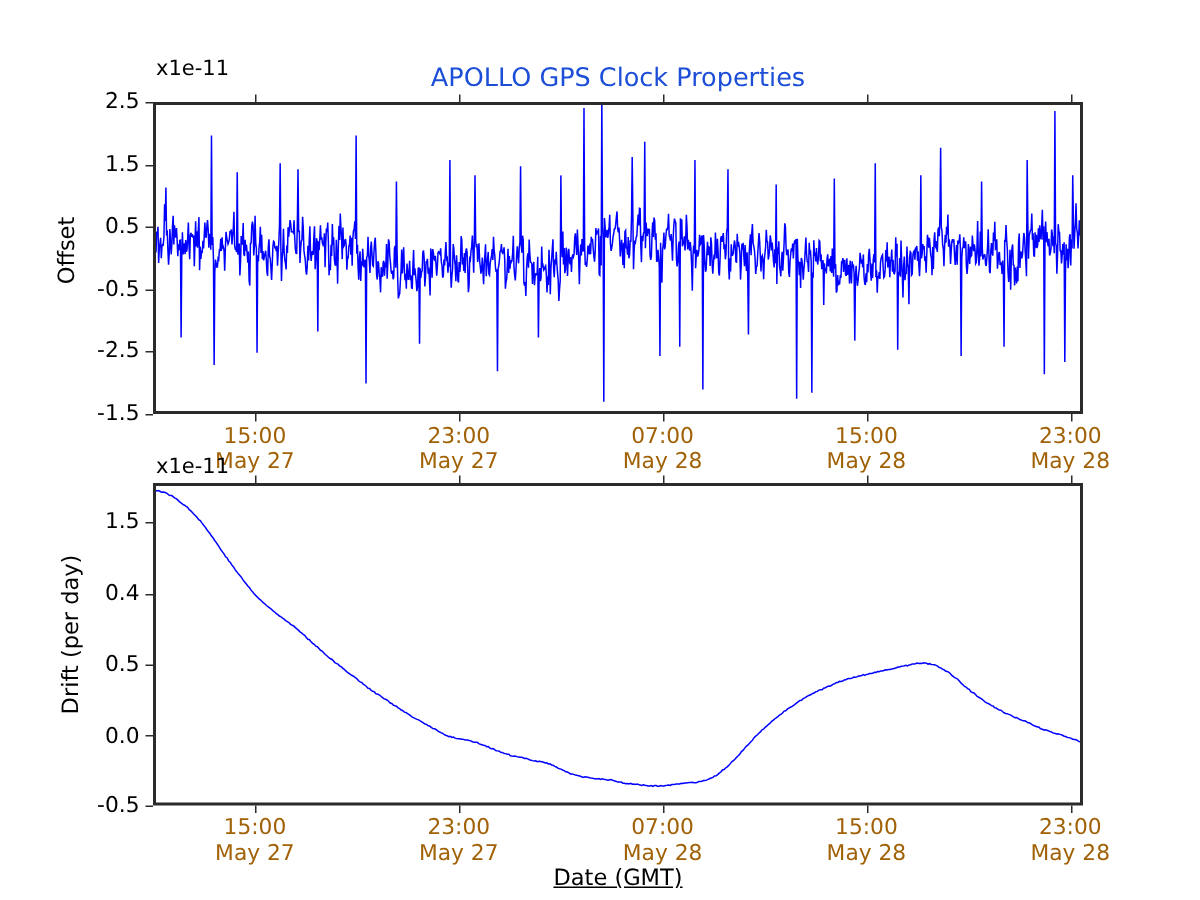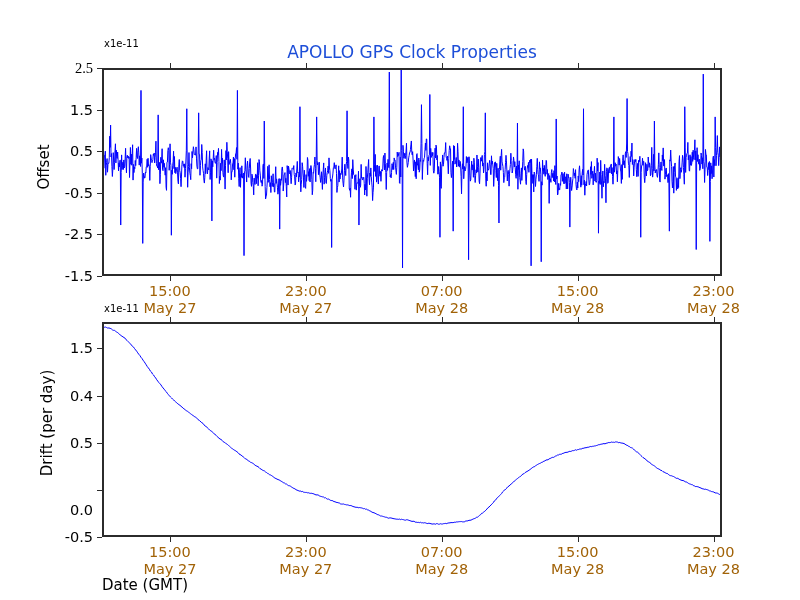--- a/index.html
+++ b/index.html
@@ -46,21 +46,21 @@
     left: 102px;
     top: 30px;
     width: 620px;
     text-align: center;
     font-size: 17px;
     color: #1d4ed8;
     margin-top: 12px;
   }
   .offset-exp {
     position: absolute;
-    font-size: 10px;
+    font-size: 14px;
     color: #000000;
     white-space: nowrap;
   }
   #exp-offset { left: 104px; top: 38px; }
   #exp-drift  { left: 104px; top: 303px; }
 
   .ytick-label {
     position: absolute;
     right: 0;
     width: 92px;
@@ -105,42 +105,43 @@
   #ylabel-drift {
     left: -33px;
     top: 414px;
     width: 160px;
   }
   .xlabel {
     position: absolute;
     left: 102px;
     top: 576px;
     width: 620px;
-    text-align: left;
+    text-align: center;
     font-size: 15px;
     color: #000000;
+    text-decoration: underline;
   }
 </style>
 </head>
 <body>
 
 <div id="figure">
 
   <div class="title">APOLLO GPS Clock Properties</div>
 
   <div class="offset-exp" id="exp-offset">x1e-11</div>
 
   <div class="axes" id="axes-offset">
     <svg class="plot-svg" id="svg-offset" viewBox="0 0 620 208" preserveAspectRatio="none">
         <path d="M0.00 100.23L0.44 87.22L0.89 87.81L1.33 82.73L1.77 107.35L2.22 97.12L2.66 94.17L3.10 90.29L3.55 104.21L3.99 96.46L4.43 94.93L4.87 95.15L5.32 89.41L5.76 67.49L6.20 78.88L6.65 56.16L7.09 88.72L7.53 85.20L7.98 98.56L8.42 108.57L8.86 101.46L9.31 84.27L9.75 92.74L10.19 101.51L10.64 94.54L11.08 82.13L11.52 75.24L11.97 94.74L12.41 81.79L12.85 88.47L13.30 90.17L13.74 83.69L14.18 91.80L14.62 102.86L15.07 94.74L15.51 98.74L15.95 92.09L16.40 91.90L16.84 158.08L17.28 104.41L17.73 86.57L18.17 101.52L18.61 97.14L19.06 93.97L19.50 101.49L19.94 91.71L20.39 99.80L20.83 98.35L21.27 90.25L21.72 79.84L22.16 95.71L22.60 104.82L23.05 88.56L23.49 86.87L23.93 89.69L24.37 87.74L24.82 90.14L25.26 88.64L25.70 109.63L26.15 94.14L26.59 78.98L27.03 96.15L27.48 85.82L27.92 97.09L28.36 85.42L28.81 76.23L29.25 112.26L29.69 96.29L30.14 104.62L30.58 99.02L31.02 100.55L31.47 92.22L31.91 97.46L32.35 89.45L32.79 79.87L33.24 89.19L33.68 90.24L34.12 82.34L34.57 78.21L35.01 84.53L35.45 96.99L35.90 87.50L36.34 90.12L36.78 98.34L37.23 20.80L37.67 95.04L38.11 89.81L38.56 105.17L39.00 176.80L39.44 114.32L39.89 105.05L40.33 107.52L40.77 110.18L41.22 110.04L41.66 104.25L42.10 104.99L42.54 98.65L42.99 98.73L43.43 90.97L43.87 99.20L44.32 90.00L44.76 97.57L45.20 96.59L45.65 98.92L46.09 112.58L46.53 98.15L46.98 86.30L47.42 89.74L47.86 92.34L48.31 94.49L48.75 93.28L49.19 91.41L49.64 85.66L50.08 87.15L50.52 84.59L50.96 94.73L51.41 89.07L51.85 84.40L52.29 72.58L52.74 95.12L53.18 97.98L53.62 97.92L54.07 99.98L54.51 45.76L54.95 101.70L55.40 95.43L55.84 94.20L56.28 115.89L56.73 106.80L57.17 89.00L57.61 95.01L58.06 92.08L58.50 80.25L58.94 101.28L59.39 102.67L59.83 91.56L60.27 99.07L60.71 95.10L61.16 100.90L61.60 107.24L62.04 99.60L62.49 119.59L62.93 122.71L63.37 94.03L63.82 93.91L64.26 82.29L64.70 79.24L65.15 81.77L65.59 102.27L66.03 96.01L66.48 75.27L66.92 94.02L67.36 97.28L67.81 168.48L68.25 102.14L68.69 106.35L69.14 97.04L69.58 93.24L70.02 82.78L70.46 100.60L70.91 88.19L71.35 104.75L71.79 99.24L72.24 105.63L72.68 103.00L73.12 101.03L73.57 99.09L74.01 104.85L74.45 113.60L74.90 116.13L75.34 96.70L75.78 91.26L76.23 102.70L76.67 104.38L77.11 110.73L77.56 118.98L78.00 108.14L78.44 96.36L78.88 92.64L79.33 93.12L79.77 97.50L80.21 96.25L80.66 99.40L81.10 95.71L81.54 109.30L81.99 100.41L82.43 92.82L82.87 81.85L83.32 39.52L83.76 96.66L84.20 119.55L84.65 104.25L85.09 98.51L85.53 84.16L85.98 99.74L86.42 105.32L86.86 107.53L87.31 111.83L87.75 95.50L88.19 100.62L88.63 83.08L89.08 89.50L89.52 83.61L89.96 78.23L90.41 81.13L90.85 86.19L91.29 86.22L91.74 86.12L92.18 86.88L92.62 78.41L93.07 89.84L93.51 97.98L93.95 100.76L94.40 100.81L94.84 80.52L95.28 43.68L95.73 85.94L96.17 85.88L96.61 107.35L97.06 97.47L97.50 92.43L97.94 91.62L98.38 75.95L98.83 83.96L99.27 98.82L99.71 102.41L100.16 105.29L100.60 112.82L101.04 115.29L101.49 109.28L101.93 95.66L102.37 105.74L102.82 92.05L103.26 82.36L103.70 100.89L104.15 105.96L104.59 99.46L105.03 100.79L105.48 101.85L105.92 89.80L106.36 82.44L106.80 111.62L107.25 104.19L107.69 90.57L108.13 92.73L108.58 153.92L109.02 92.63L109.46 98.75L109.91 90.72L110.35 81.78L110.79 91.45L111.24 89.93L111.68 93.99L112.12 95.20L112.57 93.71L113.01 87.27L113.45 110.24L113.90 94.19L114.34 84.01L114.78 86.46L115.23 79.92L115.67 93.24L116.11 115.78L116.55 108.42L117.00 112.29L117.44 95.08L117.88 102.62L118.33 80.96L118.77 95.16L119.21 89.89L119.66 104.40L120.10 108.22L120.54 109.21L120.99 91.59L121.43 102.97L121.87 121.42L122.32 97.06L122.76 82.22L123.20 91.67L123.65 73.70L124.09 83.20L124.53 90.59L124.97 104.75L125.42 83.23L125.86 96.38L126.30 95.55L126.75 92.23L127.19 91.05L127.63 95.65L128.08 112.01L128.52 103.58L128.96 103.76L129.41 95.91L129.85 94.81L130.29 88.72L130.74 101.72L131.18 90.33L131.62 109.30L132.07 90.53L132.51 85.38L132.95 84.58L133.40 79.09L133.84 91.05L134.28 20.80L134.72 101.15L135.17 94.95L135.61 110.87L136.05 118.83L136.50 104.17L136.94 99.53L137.38 119.62L137.83 106.16L138.27 109.51L138.71 97.69L139.16 107.30L139.60 110.30L140.04 105.96L140.49 105.11L140.93 189.28L141.37 103.65L141.82 102.45L142.26 89.49L142.70 101.69L143.15 106.30L143.59 114.24L144.03 97.25L144.47 92.83L144.92 100.68L145.36 108.96L145.80 109.57L146.25 100.23L146.69 93.13L147.13 90.21L147.58 100.97L148.02 115.52L148.46 118.63L148.91 106.20L149.35 107.70L149.79 114.82L150.24 118.50L150.68 127.35L151.12 110.24L151.57 115.09L152.01 116.77L152.45 106.89L152.89 105.98L153.34 115.96L153.78 107.29L154.22 110.43L154.67 94.54L155.11 118.04L155.55 107.41L156.00 91.31L156.44 93.26L156.88 102.78L157.33 107.11L157.77 113.19L158.21 114.78L158.66 112.61L159.10 118.48L159.54 116.93L159.99 97.38L160.43 95.77L160.87 110.59L161.32 52.00L161.76 98.75L162.20 118.69L162.64 131.46L163.09 129.22L163.53 128.22L163.97 119.63L164.42 112.83L164.86 98.19L165.30 114.55L165.75 104.98L166.19 96.64L166.63 111.58L167.08 119.01L167.52 114.93L167.96 124.95L168.41 107.82L168.85 113.27L169.29 118.84L169.74 114.67L170.18 105.81L170.62 119.06L171.07 115.82L171.51 124.37L171.95 124.53L172.39 109.08L172.84 98.60L173.28 115.66L173.72 111.00L174.17 115.44L174.61 120.07L175.05 126.61L175.50 123.43L175.94 110.96L176.38 110.76L176.83 162.24L177.27 110.97L177.71 117.57L178.16 113.58L178.60 112.71L179.04 100.33L179.49 98.86L179.93 103.82L180.37 123.41L180.81 117.35L181.26 106.66L181.70 106.60L182.14 104.58L182.59 114.75L183.03 110.41L183.47 118.63L183.92 129.47L184.36 97.53L184.80 101.72L185.25 117.33L185.69 97.96L186.13 100.58L186.58 104.62L187.02 105.86L187.46 102.48L187.91 109.05L188.35 115.95L188.79 109.86L189.24 100.32L189.68 99.79L190.12 100.53L190.56 101.31L191.01 97.45L191.45 106.64L191.89 108.93L192.34 117.30L192.78 116.33L193.22 104.98L193.67 108.99L194.11 100.00L194.55 93.21L195.00 104.82L195.44 104.13L195.88 113.99L196.33 108.26L196.77 108.91L197.21 37.44L197.66 113.13L198.10 124.22L198.54 116.40L198.98 111.51L199.43 94.52L199.87 98.12L200.31 105.07L200.76 109.21L201.20 119.76L201.64 102.15L202.09 109.95L202.53 119.17L202.97 120.70L203.42 106.68L203.86 113.52L204.30 107.74L204.75 89.20L205.19 91.83L205.63 108.35L206.08 103.61L206.52 112.87L206.96 100.57L207.41 114.22L207.85 99.76L208.29 97.40L208.73 100.00L209.18 111.97L209.62 127.21L210.06 122.64L210.51 104.45L210.95 105.26L211.39 99.07L211.84 96.27L212.28 88.75L212.72 100.48L213.17 113.94L213.61 91.94L214.05 47.84L214.50 92.16L214.94 96.89L215.38 94.44L215.83 106.75L216.27 101.00L216.71 93.98L217.16 106.04L217.60 109.96L218.04 114.65L218.48 111.71L218.93 103.77L219.37 112.76L219.81 121.76L220.26 107.99L220.70 101.42L221.14 94.74L221.59 116.39L222.03 109.71L222.47 104.46L222.92 99.88L223.36 114.92L223.80 115.72L224.25 107.69L224.69 104.76L225.13 102.79L225.58 97.96L226.02 105.36L226.46 89.59L226.90 98.94L227.35 102.55L227.79 110.65L228.23 113.48L228.68 111.58L229.12 180.96L229.56 111.21L230.01 109.17L230.45 105.13L230.89 99.42L231.34 99.14L231.78 94.48L232.22 100.24L232.67 100.79L233.11 99.73L233.55 96.73L234.00 105.45L234.44 124.85L234.88 119.97L235.33 118.08L235.77 107.95L236.21 97.69L236.65 114.26L237.10 102.61L237.54 111.21L237.98 105.42L238.43 106.78L238.87 105.86L239.31 100.90L239.76 88.86L240.20 110.02L240.64 115.62L241.09 119.29L241.53 112.34L241.97 102.35L242.42 96.06L242.86 102.84L243.30 107.63L243.75 96.84L244.19 93.26L244.63 41.60L245.08 95.56L245.52 100.46L245.96 88.83L246.40 91.66L246.85 120.96L247.29 122.67L247.73 120.32L248.18 129.75L248.62 111.81L249.06 104.28L249.51 100.78L249.95 110.66L250.39 91.43L250.84 101.03L251.28 106.69L251.72 106.99L252.17 107.90L252.61 121.61L253.05 109.72L253.50 106.67L253.94 122.47L254.38 116.50L254.82 114.82L255.27 115.06L255.71 115.52L256.15 103.17L256.60 158.08L257.04 118.62L257.48 110.84L257.93 119.64L258.37 117.36L258.81 96.24L259.26 110.29L259.70 109.21L260.14 112.21L260.59 111.62L261.03 109.99L261.47 109.30L261.92 115.46L262.36 127.47L262.80 116.66L263.25 122.33L263.69 98.35L264.13 109.99L264.57 128.68L265.02 110.27L265.46 104.90L265.90 97.95L266.35 91.25L266.79 111.08L267.23 117.03L267.68 105.05L268.12 108.42L268.56 99.84L269.01 108.41L269.45 114.31L269.89 119.36L270.34 133.14L270.78 125.02L271.22 119.40L271.67 47.84L272.11 96.04L272.55 103.45L272.99 86.06L273.44 108.49L273.88 97.22L274.32 114.31L274.77 111.71L275.21 97.05L275.65 99.05L276.10 116.28L276.54 105.85L276.98 97.79L277.43 106.38L277.87 108.35L278.31 103.44L278.76 113.50L279.20 103.67L279.64 101.48L280.09 103.12L280.53 101.31L280.97 90.03L281.42 87.19L281.86 95.51L282.30 101.97L282.74 84.66L283.19 95.42L283.63 104.49L284.07 121.83L284.52 104.44L284.96 94.78L285.40 102.31L285.85 91.14L286.29 98.71L286.73 99.57L287.18 2.08L287.62 96.22L288.06 108.98L288.51 106.76L288.95 110.02L289.39 104.68L289.84 95.58L290.28 97.21L290.72 101.55L291.17 94.14L291.61 101.46L292.05 89.65L292.49 92.12L292.94 91.74L293.38 97.82L293.82 102.89L294.27 106.44L294.71 99.19L295.15 83.70L295.60 88.28L296.04 85.58L296.48 87.10L296.93 83.90L297.37 115.12L297.81 115.66L298.26 88.89L298.70 109.09L299.14 -4.16L299.59 82.09L300.03 90.37L300.47 201.76L300.91 76.79L301.36 82.99L301.80 89.98L302.24 88.37L302.69 84.84L303.13 90.42L303.57 87.08L304.02 82.68L304.46 74.67L304.90 93.87L305.35 99.22L305.79 97.06L306.23 94.27L306.68 89.60L307.12 87.35L307.56 84.20L308.01 84.14L308.45 81.18L308.89 76.36L309.34 72.36L309.78 84.16L310.22 86.53L310.66 83.27L311.11 91.92L311.55 103.00L311.99 96.86L312.44 91.71L312.88 97.88L313.32 108.71L313.77 93.60L314.21 110.93L314.65 86.05L315.10 85.26L315.54 97.03L315.98 96.99L316.43 101.75L316.87 89.78L317.31 104.19L317.76 101.85L318.20 92.04L318.64 93.17L319.09 75.35L319.53 35.36L319.97 74.79L320.41 111.63L320.86 97.86L321.30 92.06L321.74 93.11L322.19 89.84L322.63 89.03L323.07 81.06L323.52 74.45L323.96 81.96L324.40 70.23L324.85 70.43L325.29 95.27L325.73 106.82L326.18 88.92L326.62 92.57L327.06 87.18L327.51 86.50L327.95 24.96L328.39 97.29L328.83 79.90L329.28 87.27L329.72 89.10L330.16 83.95L330.61 87.27L331.05 84.13L331.49 102.22L331.94 105.21L332.38 103.32L332.82 88.87L333.27 79.70L333.71 89.75L334.15 76.56L334.60 78.49L335.04 91.63L335.48 87.13L335.93 106.14L336.37 106.08L336.81 98.38L337.26 103.53L337.70 109.34L338.14 170.56L338.58 93.70L339.03 118.50L339.47 120.65L339.91 97.98L340.36 94.98L340.80 86.62L341.24 98.13L341.69 96.26L342.13 89.24L342.57 84.63L343.02 84.72L343.46 82.80L343.90 74.01L344.35 88.64L344.79 90.16L345.23 92.23L345.68 87.72L346.12 95.84L346.56 105.85L347.01 90.37L347.45 82.12L347.89 77.28L348.33 79.06L348.78 80.13L349.22 104.76L349.66 109.69L350.11 105.95L350.55 96.03L350.99 92.82L351.44 164.32L351.88 76.95L352.32 91.19L352.77 77.59L353.21 96.01L353.65 94.66L354.10 92.71L354.54 89.23L354.98 98.86L355.43 92.38L355.87 74.68L356.31 83.07L356.75 98.15L357.20 91.69L357.64 94.99L358.08 99.07L358.53 93.21L358.97 98.61L359.41 108.77L359.86 126.26L360.30 102.27L360.74 95.56L361.19 100.93L361.63 37.44L362.07 110.91L362.52 102.99L362.96 98.38L363.40 102.98L363.85 101.73L364.29 98.59L364.73 88.22L365.18 94.86L365.62 93.99L366.06 89.11L366.50 89.06L366.95 193.44L367.39 88.44L367.83 95.48L368.28 107.26L368.72 113.32L369.16 111.75L369.61 101.17L370.05 92.92L370.49 102.04L370.94 96.60L371.38 97.08L371.82 109.38L372.27 89.94L372.71 94.01L373.15 107.84L373.60 114.73L374.04 107.30L374.48 101.71L374.92 104.80L375.37 86.66L375.81 98.23L376.25 104.16L376.70 90.90L377.14 99.66L377.58 113.62L378.03 115.92L378.47 105.19L378.91 90.90L379.36 89.18L379.80 92.99L380.24 89.58L380.69 87.09L381.13 97.97L381.57 94.75L382.02 104.91L382.46 101.41L382.90 86.23L383.35 83.28L383.79 43.68L384.23 110.20L384.67 118.53L385.12 104.12L385.56 113.13L386.00 94.66L386.45 102.13L386.89 102.04L387.33 100.87L387.78 95.08L388.22 92.09L388.66 96.10L389.11 106.51L389.55 106.76L389.99 87.48L390.44 96.29L390.88 92.94L391.32 96.35L391.77 100.68L392.21 118.68L392.65 109.00L393.10 94.36L393.54 98.25L393.98 93.65L394.42 102.52L394.87 109.66L395.31 95.15L395.75 104.47L396.20 112.86L396.64 100.11L397.08 118.01L397.53 156.00L397.97 101.72L398.41 93.65L398.86 87.92L399.30 102.16L399.74 87.42L400.19 80.94L400.63 93.70L401.07 95.69L401.52 98.38L401.96 104.45L402.40 114.83L402.84 109.93L403.29 109.51L403.73 101.68L404.17 94.31L404.62 86.98L405.06 92.61L405.50 102.94L405.95 113.17L406.39 103.45L406.83 102.37L407.28 106.26L407.72 118.44L408.16 105.14L408.61 100.66L409.05 96.35L409.49 84.86L409.94 92.37L410.38 93.04L410.82 105.02L411.27 102.77L411.71 97.81L412.15 88.67L412.59 92.06L413.04 98.82L413.48 93.43L413.92 99.73L414.37 106.75L414.81 110.46L415.25 98.00L415.70 107.61L416.14 54.08L416.58 121.61L417.03 96.84L417.47 101.47L417.91 92.57L418.36 109.49L418.80 112.48L419.24 116.45L419.69 105.30L420.13 99.78L420.57 112.60L421.02 104.08L421.46 93.51L421.90 80.41L422.34 82.68L422.79 97.57L423.23 102.10L423.67 99.44L424.12 98.29L424.56 113.68L425.00 116.85L425.45 106.40L425.89 101.10L426.33 97.42L426.78 99.40L427.22 94.19L427.66 104.35L428.11 95.00L428.55 91.93L428.99 94.34L429.44 91.09L429.88 199.68L430.32 90.90L430.76 105.70L431.21 106.64L431.65 115.65L432.09 106.69L432.54 124.31L432.98 104.06L433.42 105.37L433.87 110.30L434.31 118.76L434.75 111.50L435.20 106.85L435.64 98.17L436.08 90.09L436.53 101.26L436.97 106.38L437.41 106.92L437.86 113.55L438.30 93.67L438.74 100.61L439.19 99.84L439.63 106.23L440.07 195.52L440.51 113.89L440.96 117.40L441.40 91.88L441.84 102.60L442.29 100.25L442.73 106.26L443.17 97.24L443.62 105.65L444.06 108.45L444.50 103.95L444.95 92.07L445.39 92.61L445.83 106.28L446.28 101.45L446.72 111.66L447.16 107.08L447.61 105.52L448.05 135.98L448.49 107.67L448.93 112.80L449.38 110.98L449.82 114.56L450.26 104.60L450.71 101.50L451.15 109.76L451.59 105.76L452.04 105.13L452.48 113.09L452.92 102.60L453.37 114.10L453.81 97.50L454.25 110.25L454.70 116.74L455.14 49.92L455.58 111.22L456.03 108.13L456.47 127.45L456.91 126.56L457.36 115.64L457.80 122.49L458.24 120.78L458.68 121.94L459.13 115.75L459.57 117.60L460.01 106.67L460.46 106.67L460.90 104.02L461.34 113.52L461.79 105.60L462.23 105.68L462.67 115.32L463.12 116.25L463.56 104.14L464.00 115.49L464.45 110.40L464.89 108.77L465.33 121.27L465.78 105.81L466.22 113.83L466.66 121.25L467.11 106.21L467.55 109.77L467.99 109.29L468.43 114.71L468.88 160.16L469.32 117.25L469.76 109.36L470.21 117.43L470.65 122.90L471.09 119.46L471.54 114.20L471.98 110.63L472.42 100.51L472.87 103.75L473.31 107.77L473.75 105.04L474.20 110.41L474.64 101.59L475.08 116.61L475.53 121.15L475.97 122.32L476.41 114.31L476.85 120.38L477.30 108.06L477.74 113.83L478.18 101.71L478.63 97.69L479.07 104.76L479.51 114.21L479.96 119.48L480.40 107.76L480.84 117.52L481.29 105.19L481.73 101.34L482.17 107.06L482.62 39.52L483.06 117.03L483.50 112.36L483.95 127.66L484.39 116.30L484.83 117.59L485.28 113.65L485.72 118.28L486.16 106.85L486.60 104.17L487.05 102.64L487.49 101.86L487.93 111.19L488.38 117.31L488.82 116.57L489.26 111.91L489.71 98.63L490.15 106.43L490.59 93.39L491.04 110.44L491.48 105.76L491.92 103.12L492.37 117.10L492.81 106.06L493.25 105.19L493.70 98.27L494.14 113.26L494.58 105.14L495.03 114.27L495.47 114.67L495.91 112.82L496.35 89.91L496.80 103.06L497.24 94.36L497.68 166.40L498.13 113.40L498.57 115.61L499.01 104.02L499.46 116.72L499.90 92.14L500.34 106.65L500.79 116.27L501.23 130.79L501.67 109.05L502.12 102.98L502.56 119.11L503.00 113.59L503.45 114.92L503.89 96.16L504.33 107.73L504.77 110.98L505.22 135.36L505.66 103.72L506.10 99.75L506.55 100.43L506.99 115.53L507.43 114.82L507.88 101.99L508.32 99.82L508.76 99.20L509.21 105.08L509.65 97.59L510.09 97.95L510.54 95.81L510.98 105.93L511.42 99.51L511.87 108.66L512.31 116.43L512.75 106.03L513.20 47.84L513.64 104.24L514.08 101.20L514.52 94.53L514.97 98.02L515.41 95.92L515.85 106.04L516.30 102.78L516.74 113.99L517.18 101.97L517.63 88.27L518.07 91.33L518.51 96.99L518.96 90.19L519.40 95.94L519.84 102.02L520.29 103.96L520.73 115.65L521.17 96.49L521.62 111.53L522.06 91.98L522.50 86.56L522.94 96.08L523.39 97.01L523.83 92.57L524.27 99.96L524.72 85.06L525.16 83.30L525.60 89.15L526.05 74.45L526.49 29.12L526.93 83.17L527.38 85.47L527.82 94.98L528.26 97.37L528.71 109.55L529.15 95.98L529.59 88.23L530.04 93.60L530.48 82.79L530.92 88.13L531.37 74.47L531.81 96.34L532.25 91.33L532.69 95.20L533.14 108.02L533.58 99.00L534.02 92.94L534.47 91.18L534.91 93.38L535.35 91.29L535.80 101.68L536.24 108.79L536.68 102.34L537.13 95.20L537.57 108.49L538.01 92.14L538.46 93.84L538.90 92.89L539.34 87.96L539.79 98.93L540.23 170.56L540.67 104.24L541.12 97.26L541.56 96.89L542.00 89.95L542.44 97.25L542.89 93.10L543.33 93.19L543.77 109.35L544.22 114.85L544.66 109.01L545.10 94.51L545.55 102.19L545.99 108.10L546.43 96.14L546.88 102.77L547.32 102.07L547.76 88.70L548.21 95.06L548.65 99.29L549.09 94.66L549.54 97.69L549.98 107.82L550.42 106.94L550.86 97.16L551.31 78.88L551.75 100.39L552.19 109.24L552.64 104.40L553.08 86.05L553.52 102.92L553.97 52.00L554.41 96.90L554.85 105.04L555.30 102.31L555.74 102.85L556.18 101.48L556.63 108.13L557.07 109.45L557.51 103.99L557.96 96.66L558.40 84.50L558.84 99.65L559.29 113.16L559.73 114.26L560.17 99.03L560.61 93.77L561.06 100.28L561.50 102.44L561.94 86.62L562.39 92.48L562.83 79.42L563.27 97.97L563.72 97.45L564.16 91.35L564.60 111.29L565.05 106.75L565.49 100.81L565.93 99.89L566.38 108.78L566.82 106.74L567.26 108.75L567.71 114.88L568.15 105.65L568.59 114.57L569.04 164.32L569.48 91.61L569.92 92.91L570.36 81.60L570.81 91.92L571.25 98.34L571.69 113.22L572.14 120.30L572.58 113.94L573.02 98.47L573.47 125.56L573.91 104.78L574.35 97.26L574.80 94.78L575.24 108.79L575.68 108.94L576.13 122.72L576.57 110.51L577.01 116.28L577.46 121.28L577.90 109.87L578.34 119.88L578.78 93.53L579.23 87.31L579.67 110.77L580.11 101.66L580.56 99.60L581.00 104.33L581.44 101.61L581.89 93.92L582.33 86.99L582.77 89.89L583.22 99.31L583.66 106.45L584.10 116.45L584.55 37.44L584.99 79.47L585.43 104.46L585.88 89.01L586.32 86.86L586.76 85.16L587.21 84.58L587.65 73.81L588.09 91.65L588.53 87.15L588.98 102.24L589.42 103.14L589.86 86.47L590.31 97.04L590.75 88.23L591.19 97.35L591.64 94.87L592.08 83.81L592.52 93.18L592.97 81.79L593.41 89.53L593.85 91.37L594.30 81.89L594.74 71.16L595.18 91.66L595.63 82.50L596.07 183.04L596.51 90.76L596.95 79.20L597.40 93.23L597.84 86.39L598.28 93.70L598.73 96.06L599.17 90.93L599.61 102.35L600.06 100.78L600.50 97.96L600.94 84.60L601.39 87.18L601.83 95.91L602.27 89.48L602.72 100.70L603.16 4.16L603.60 93.59L604.05 95.78L604.49 114.69L604.93 101.75L605.38 81.02L605.82 85.87L606.26 86.57L606.70 99.08L607.15 99.17L607.59 107.63L608.03 102.25L608.48 94.54L608.92 101.55L609.36 93.27L609.81 174.72L610.25 113.82L610.69 94.67L611.14 105.66L611.58 97.73L612.02 110.87L612.47 104.05L612.91 89.78L613.35 87.79L613.80 109.12L614.24 91.40L614.68 97.51L615.13 47.84L615.57 79.27L616.01 97.62L616.45 87.15L616.90 80.59L617.34 66.87L617.78 83.95L618.23 86.87L618.67 97.48L619.11 88.95L619.56 78.40L620.00 88.67" fill="none" stroke="#0000ff" stroke-width="1" vector-effect="non-scaling-stroke"></path>
       </svg>
   </div>
 
   <div id="offset-ticks">
-      <div class="ytick-label" style="left: 10px; top: 68px; font-family: Liberation Serif, serif;">2.5</div>
+      <div class="ytick-label" style="left: 10px; top: 68px;">2.5</div>
       <div class="ytick-mark" style="left: 97px; top: 68px;"></div>
       <div class="ytick-label" style="left: 10px; top: 109.6px;">1.5</div>
       <div class="ytick-mark" style="left: 97px; top: 109.6px;"></div>
       <div class="ytick-label" style="left: 10px; top: 151.2px;">0.5</div>
       <div class="ytick-mark" style="left: 97px; top: 151.2px;"></div>
       <div class="ytick-label" style="left: 10px; top: 192.8px;">-0.5</div>
       <div class="ytick-mark" style="left: 97px; top: 192.8px;"></div>
       <div class="ytick-label" style="left: 10px; top: 234.4px;">-2.5</div>
       <div class="ytick-mark" style="left: 97px; top: 234.4px;"></div>
       <div class="ytick-label" style="left: 10px; top: 276px;">-1.5</div>
@@ -176,21 +177,21 @@
       </svg>
   </div>
 
   <div id="drift-ticks">
       <div class="ytick-label" style="left: 10px; top: 348.404px;">1.5</div>
       <div class="ytick-mark" style="left: 97px; top: 348.404px;"></div>
       <div class="ytick-label" style="left: 10px; top: 395.553px;">0.4</div>
       <div class="ytick-mark" style="left: 97px; top: 395.553px;"></div>
       <div class="ytick-label" style="left: 10px; top: 442.702px;">0.5</div>
       <div class="ytick-mark" style="left: 97px; top: 442.702px;"></div>
-      <div class="ytick-label" style="left: 10px; top: 510px;">0.0</div>
+      <div class="ytick-label" style="left: 10px; top: 491px;">0.0</div>
       <div class="ytick-mark" style="left: 97px; top: 489.851px;"></div>
       <div class="ytick-label" style="left: 10px; top: 537px;">-0.5</div>
       <div class="ytick-mark" style="left: 97px; top: 537px;"></div>
       <div style="position: absolute; left: 169.945px; top: 537px; width: 0px; height: 5px; border-left: 1.6px solid rgb(43, 43, 43);"></div>
       <div style="position: absolute; left: 169.945px; top: 317px; width: 0px; height: 5px; border-left: 1.6px solid rgb(43, 43, 43);"></div>
       <div class="xtick-label" style="left: 169.945px; top: 544px;">15:00
 May 27</div>
       <div style="position: absolute; left: 305.836px; top: 537px; width: 0px; height: 5px; border-left: 1.6px solid rgb(43, 43, 43);"></div>
       <div style="position: absolute; left: 305.836px; top: 317px; width: 0px; height: 5px; border-left: 1.6px solid rgb(43, 43, 43);"></div>
       <div class="xtick-label" style="left: 305.836px; top: 544px;">23:00

